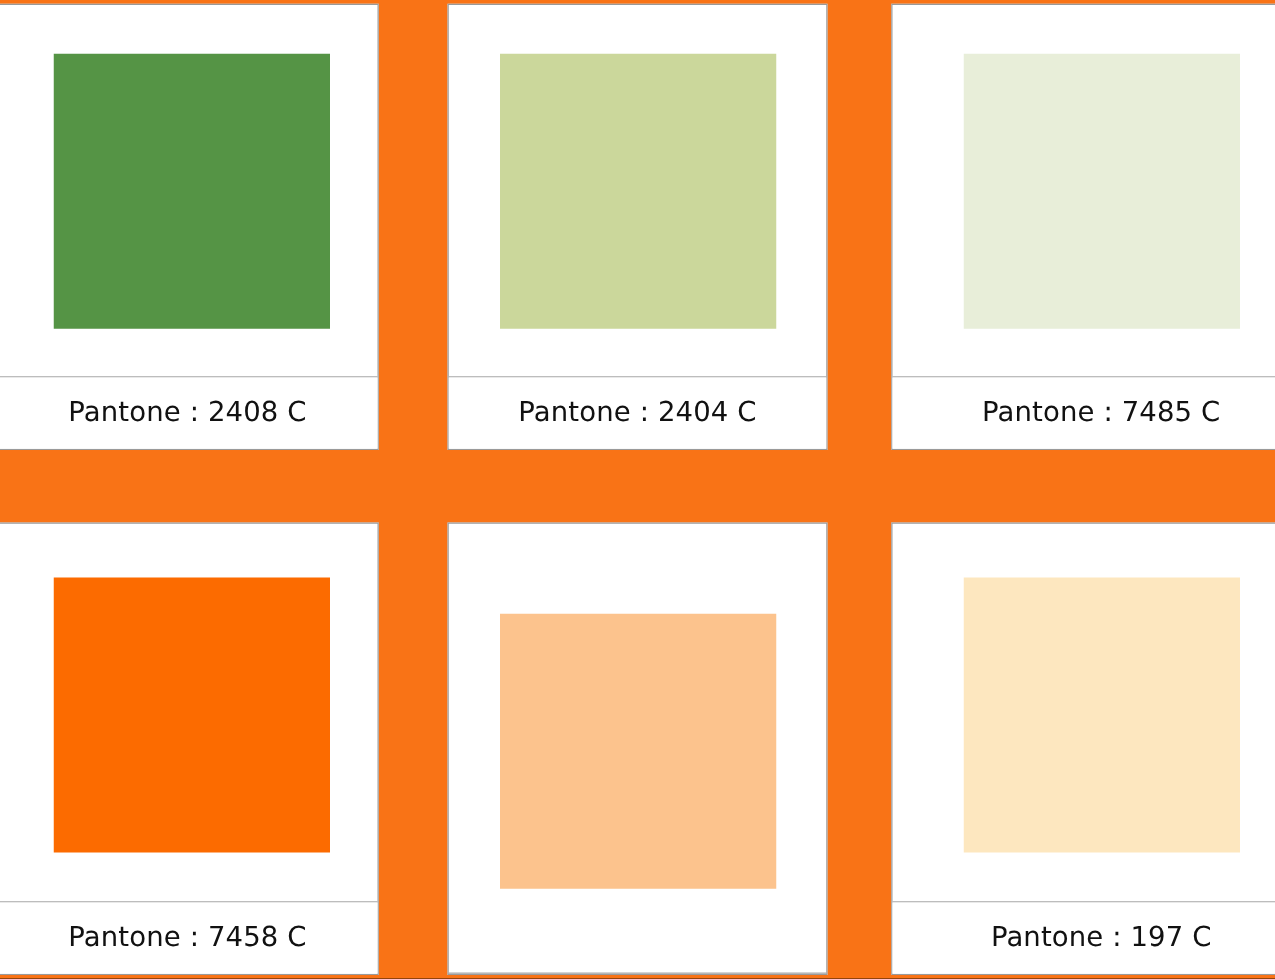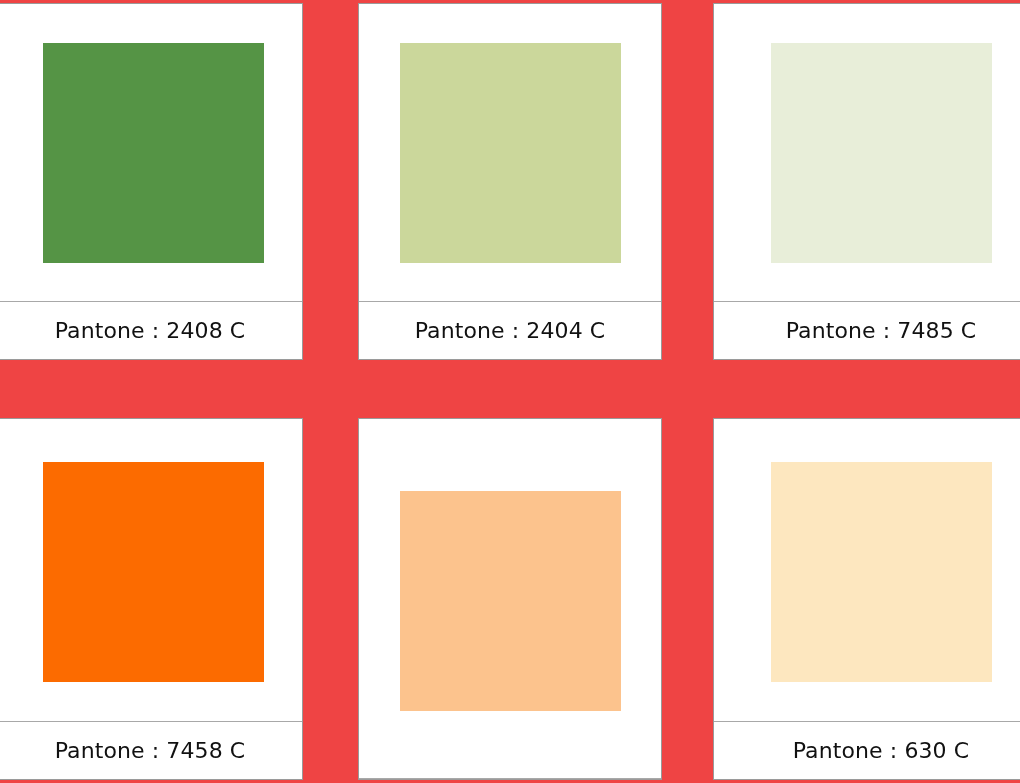--- a/index.html
+++ b/index.html
@@ -78,21 +78,21 @@
   .c1 { left: -3px;  width: 306px; }
   .c2 { left: 358px; width: 304px; }
   .c3 { left: 713px; width: 336px; }
 
   .c1 .color-chip { margin-left: 6px; }
   .r2 .color-chip { margin-top: 4px; }
 </style>
 </head>
 <body>
 
-<div id="board" style="background: #ef4444;">
+<div id="board" style="background: #f97316;">
 
   <div class="swatch-card r1 c1">
     <div class="card-chip-area">
       <div class="color-chip" style="background-color: rgb(85, 148, 69);"></div>
     </div>
     <div class="card-divider"></div>
     <div class="card-label-area">
       <span class="card-label">Pantone : 2408 C</span>
     </div>
   </div>
@@ -133,17 +133,17 @@
     </div>
     <div class="card-divider"></div>
   </div>
 
   <div class="swatch-card r2 c3">
     <div class="card-chip-area">
       <div class="color-chip" style="background-color: rgb(253, 231, 191);"></div>
     </div>
     <div class="card-divider"></div>
     <div class="card-label-area">
-      <span class="card-label">Pantone : 630 C</span>
+      <span class="card-label">Pantone : 197 C</span>
     </div>
   </div>
 
 </div>
 
 </body></html>

